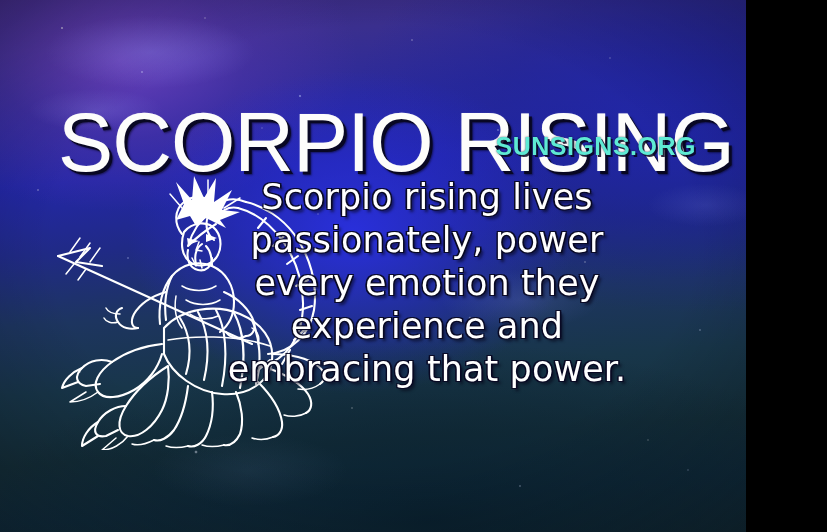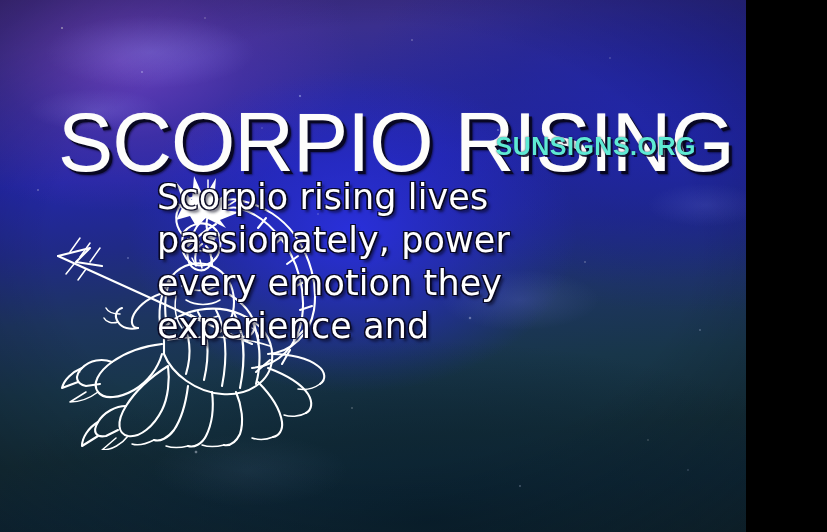--- a/index.html
+++ b/index.html
@@ -138,21 +138,21 @@
     white-space:nowrap;
     text-shadow:
        2px 2px 0 rgba(8,6,30,.85),
        0 0 2px rgba(10,8,34,.7);
   }
 
   #tagline{
     position:absolute;
     right:49px;top:176px;
     width:540px;
-    text-align:left;
+    text-align:center;
     font-family:"DejaVu Sans","Liberation Sans",sans-serif;
     font-size:35px;
     line-height:43px;
     font-weight:400;
     letter-spacing:.1px;
     color:#ffffff;
     text-shadow:
       -1.4px -1.4px 0 rgba(10,10,36,.95),
        1.4px -1.4px 0 rgba(10,10,36,.95),
       -1.4px  1.4px 0 rgba(10,10,36,.95),
@@ -325,15 +325,16 @@
 
   <h1 id="title">SCORPIO RISING</h1>
 
   <div id="brand">SUNSIGNS.ORG</div>
 
   <div id="tagline">
     <span class="ln-row">Scorpio rising lives</span>
     <span class="ln-row">passionately, power</span>
     <span class="ln-row">every emotion they</span>
     <span class="ln-row">experience and</span>
+    <span class="ln-row">embracing that power.</span>
   </div>
 
 </div>
 
 </body></html>

